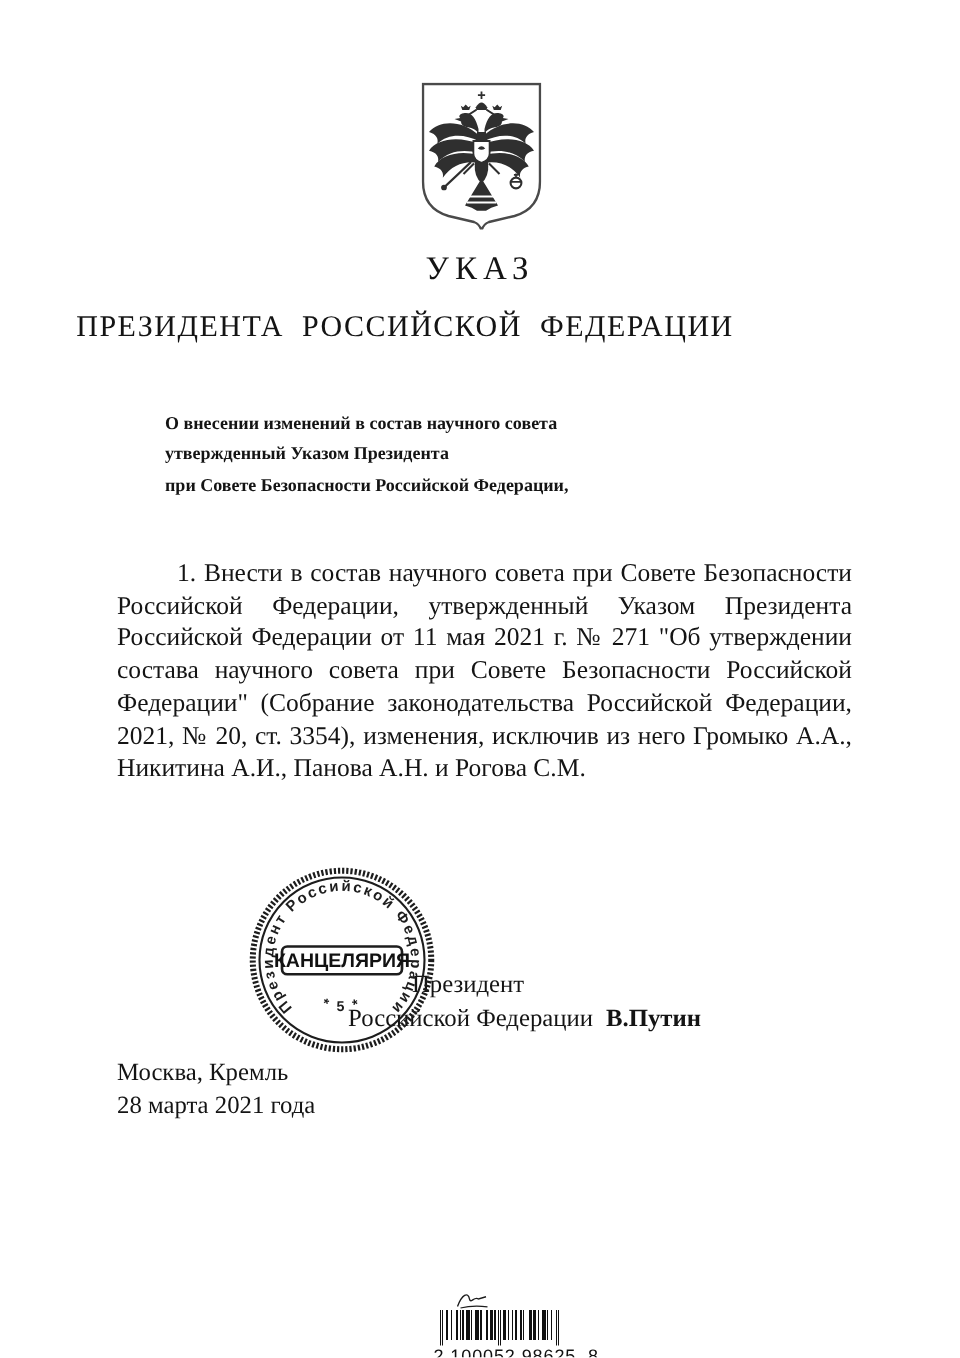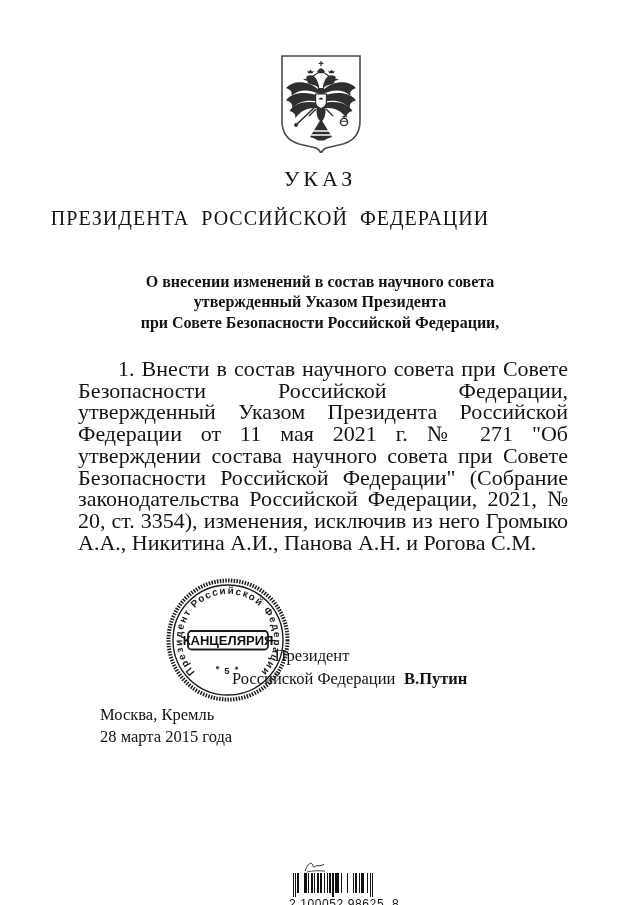--- a/index.html
+++ b/index.html
@@ -12,38 +12,38 @@
   .emblem { position:absolute; left:281px; top:55px; width:80px; height:98px; }
   .doc-type {
     position:absolute; top:166px; left:0; width:640px; text-align:center;
     font-size:22px; font-weight:normal; letter-spacing:4px;
   }
   .doc-issuer {
     position:absolute; top:207px; left:0; width:540px; text-align:center;
     font-size:20px; letter-spacing:1px; word-spacing:6px;
   }
   .doc-title {
-    position:absolute; top:272px; left:110px; width:420px; text-align:center;
-    font-weight:bold; font-size:16px; line-height:20.3px;
+    position:absolute; top:272px; left:110px; width:420px; 
+    font-weight:bold; font-size:12px; line-height:20.3px;
   }
   .doc-body {
-    position:absolute; top:358px; left:78px; width:490px;
-    font-size:22px; line-height:21.7px; text-align:justify;
+    position:absolute; top:371px; left:78px; width:490px;
+    font-size:17px; line-height:21.7px; text-align:justify;
   }
   .doc-body p { margin:0; text-indent:40px; }
   .stamp { position:absolute; left:164px; top:576px; width:128px; height:128px; z-index:5; }
   .stamp-ring-text { font-family:"Liberation Sans", sans-serif; font-size:10px; font-weight:bold; fill:#1d1d1d; }
   .stamp-bottom-text { font-family:"Liberation Sans", sans-serif; font-size:9.5px; font-weight:bold; fill:#1d1d1d; letter-spacing:2px; }
   .stamp-center-text { font-family:"Liberation Sans", sans-serif; font-size:13px; font-weight:bold; fill:#111; }
   .signature { position:absolute; left:232px; top:645px; z-index:2; font-size:16.5px; line-height:22.5px; }
   .sig-row2 { display:flex; align-items:baseline; }
   .sig-role-col { width:160px; text-align:center; }
   .sig-role-line2 { width:160px; white-space:nowrap; }
   .sig-name { margin-left:12px; white-space:nowrap;font-weight:bold; }
-  .footer { position:absolute; left:78px; top:704px; font-size:16.5px; line-height:22.4px;margin-left:22px; }
+  .footer { position:absolute; left:78px; top:704px; font-size:16.5px; line-height:22.4px; }
   .barcode-wrap { position:absolute; left:289px; top:860px; width:88px; text-align:left;text-decoration:underline; }
   .squiggle { display:block; margin:0 auto 0 14px; }
   .barcode-svg { display:block; margin:0 auto; }
   .barcode-number {
     font-family:"Liberation Sans", sans-serif; font-size:12px; letter-spacing:0.6px;
     white-space:pre; margin-top:0px; color:#111;
   }
   .arms-ink { fill:#2f2f2f; }
   .arms-line { stroke:#2f2f2f; fill:none; }
 </style>
@@ -130,21 +130,21 @@
   <div class="signature">
     <div class="sig-role-col">Президент</div>
     <div class="sig-row2">
       <div class="sig-role-line2">Российской Федерации</div>
       <div class="sig-name">В.Путин</div>
     </div>
   </div>
 
   <div class="footer">
     <div>Москва, Кремль</div>
-    <div>28 марта 2015 года</div>
+    <div>28 марта 2021 года</div>
   </div>
 
   <div class="barcode-wrap">
     <svg class="squiggle" width="26" height="13" viewBox="0 0 26 13">
       <path d="M2,11 C5,3 9,1 10,6 C10.8,9.5 13,4 16,6 L21,4.5" stroke="#1d1d1d" stroke-width="0.9" fill="none"></path>
       <path d="M4,12 C10,10.5 16,10.5 22,11.2" stroke="#1d1d1d" stroke-width="0.8" fill="none"></path>
     </svg>
     <svg id="barcode-svg" class="barcode-svg" width="80" height="24" viewBox="0 0 95 24" preserveAspectRatio="none" shape-rendering="crispEdges">
         <rect x="0" y="0" width="1" height="24" fill="#111"></rect>
         <rect x="2" y="0" width="1" height="24" fill="#111"></rect>

